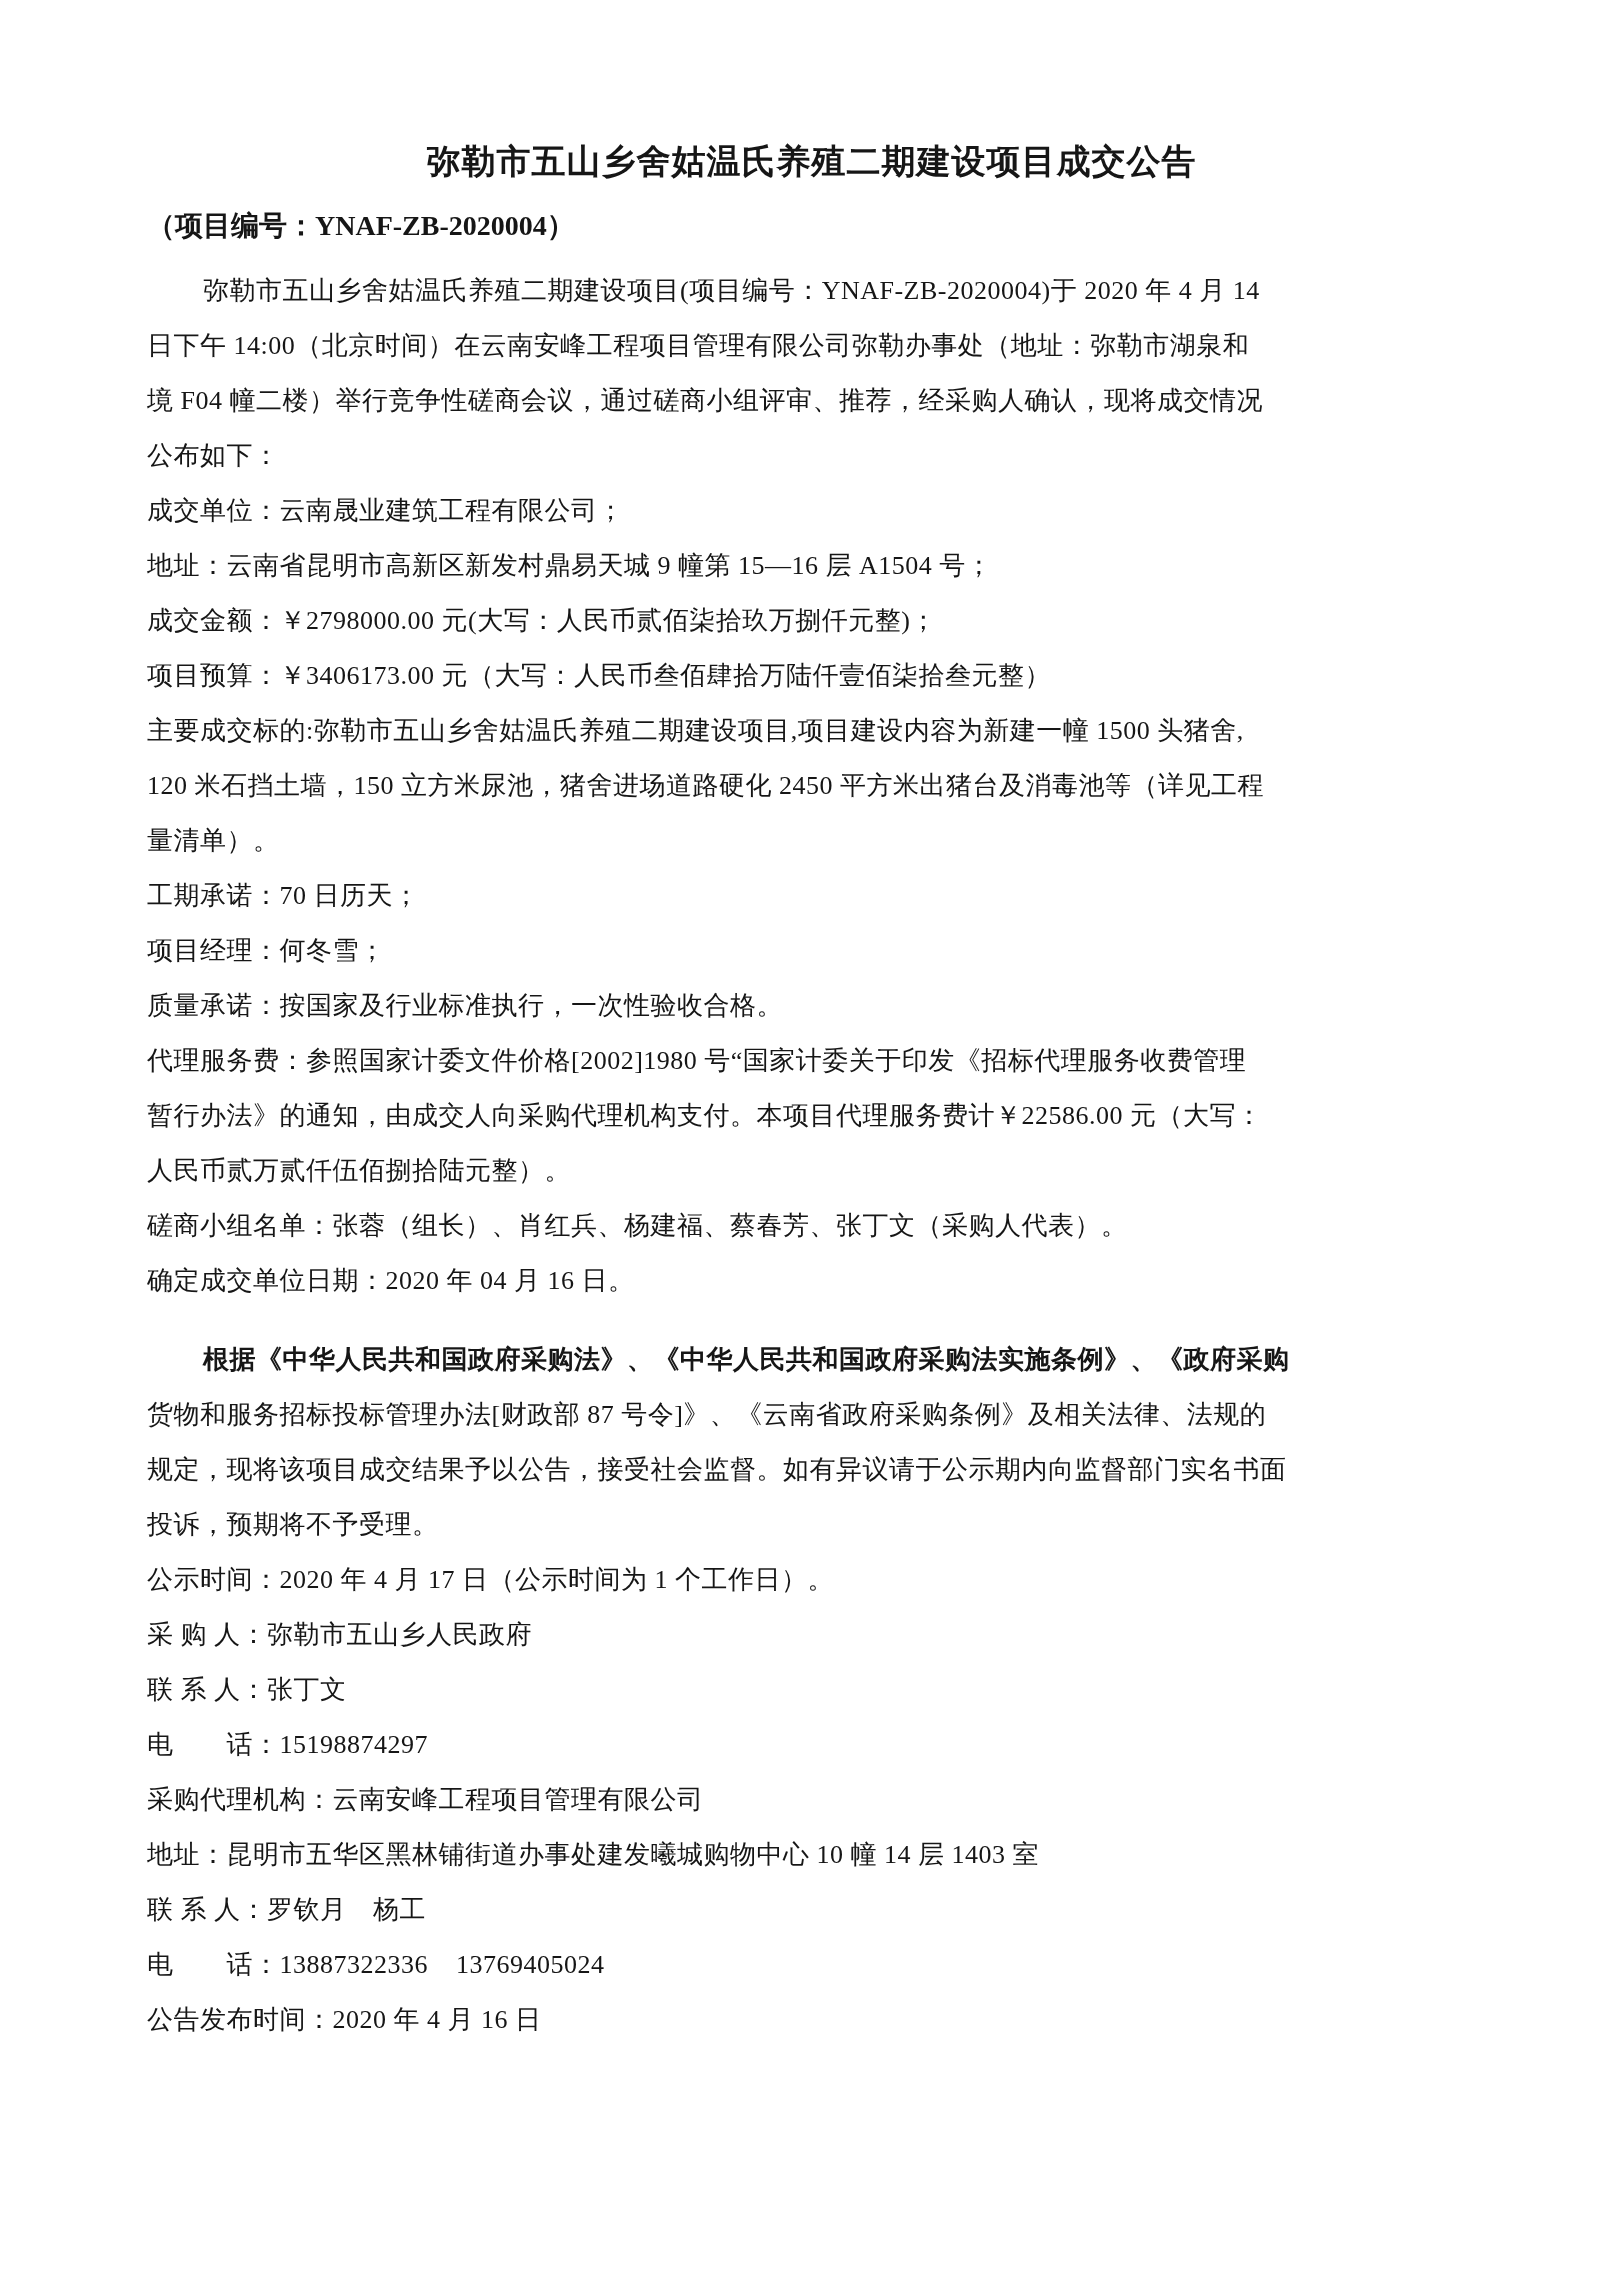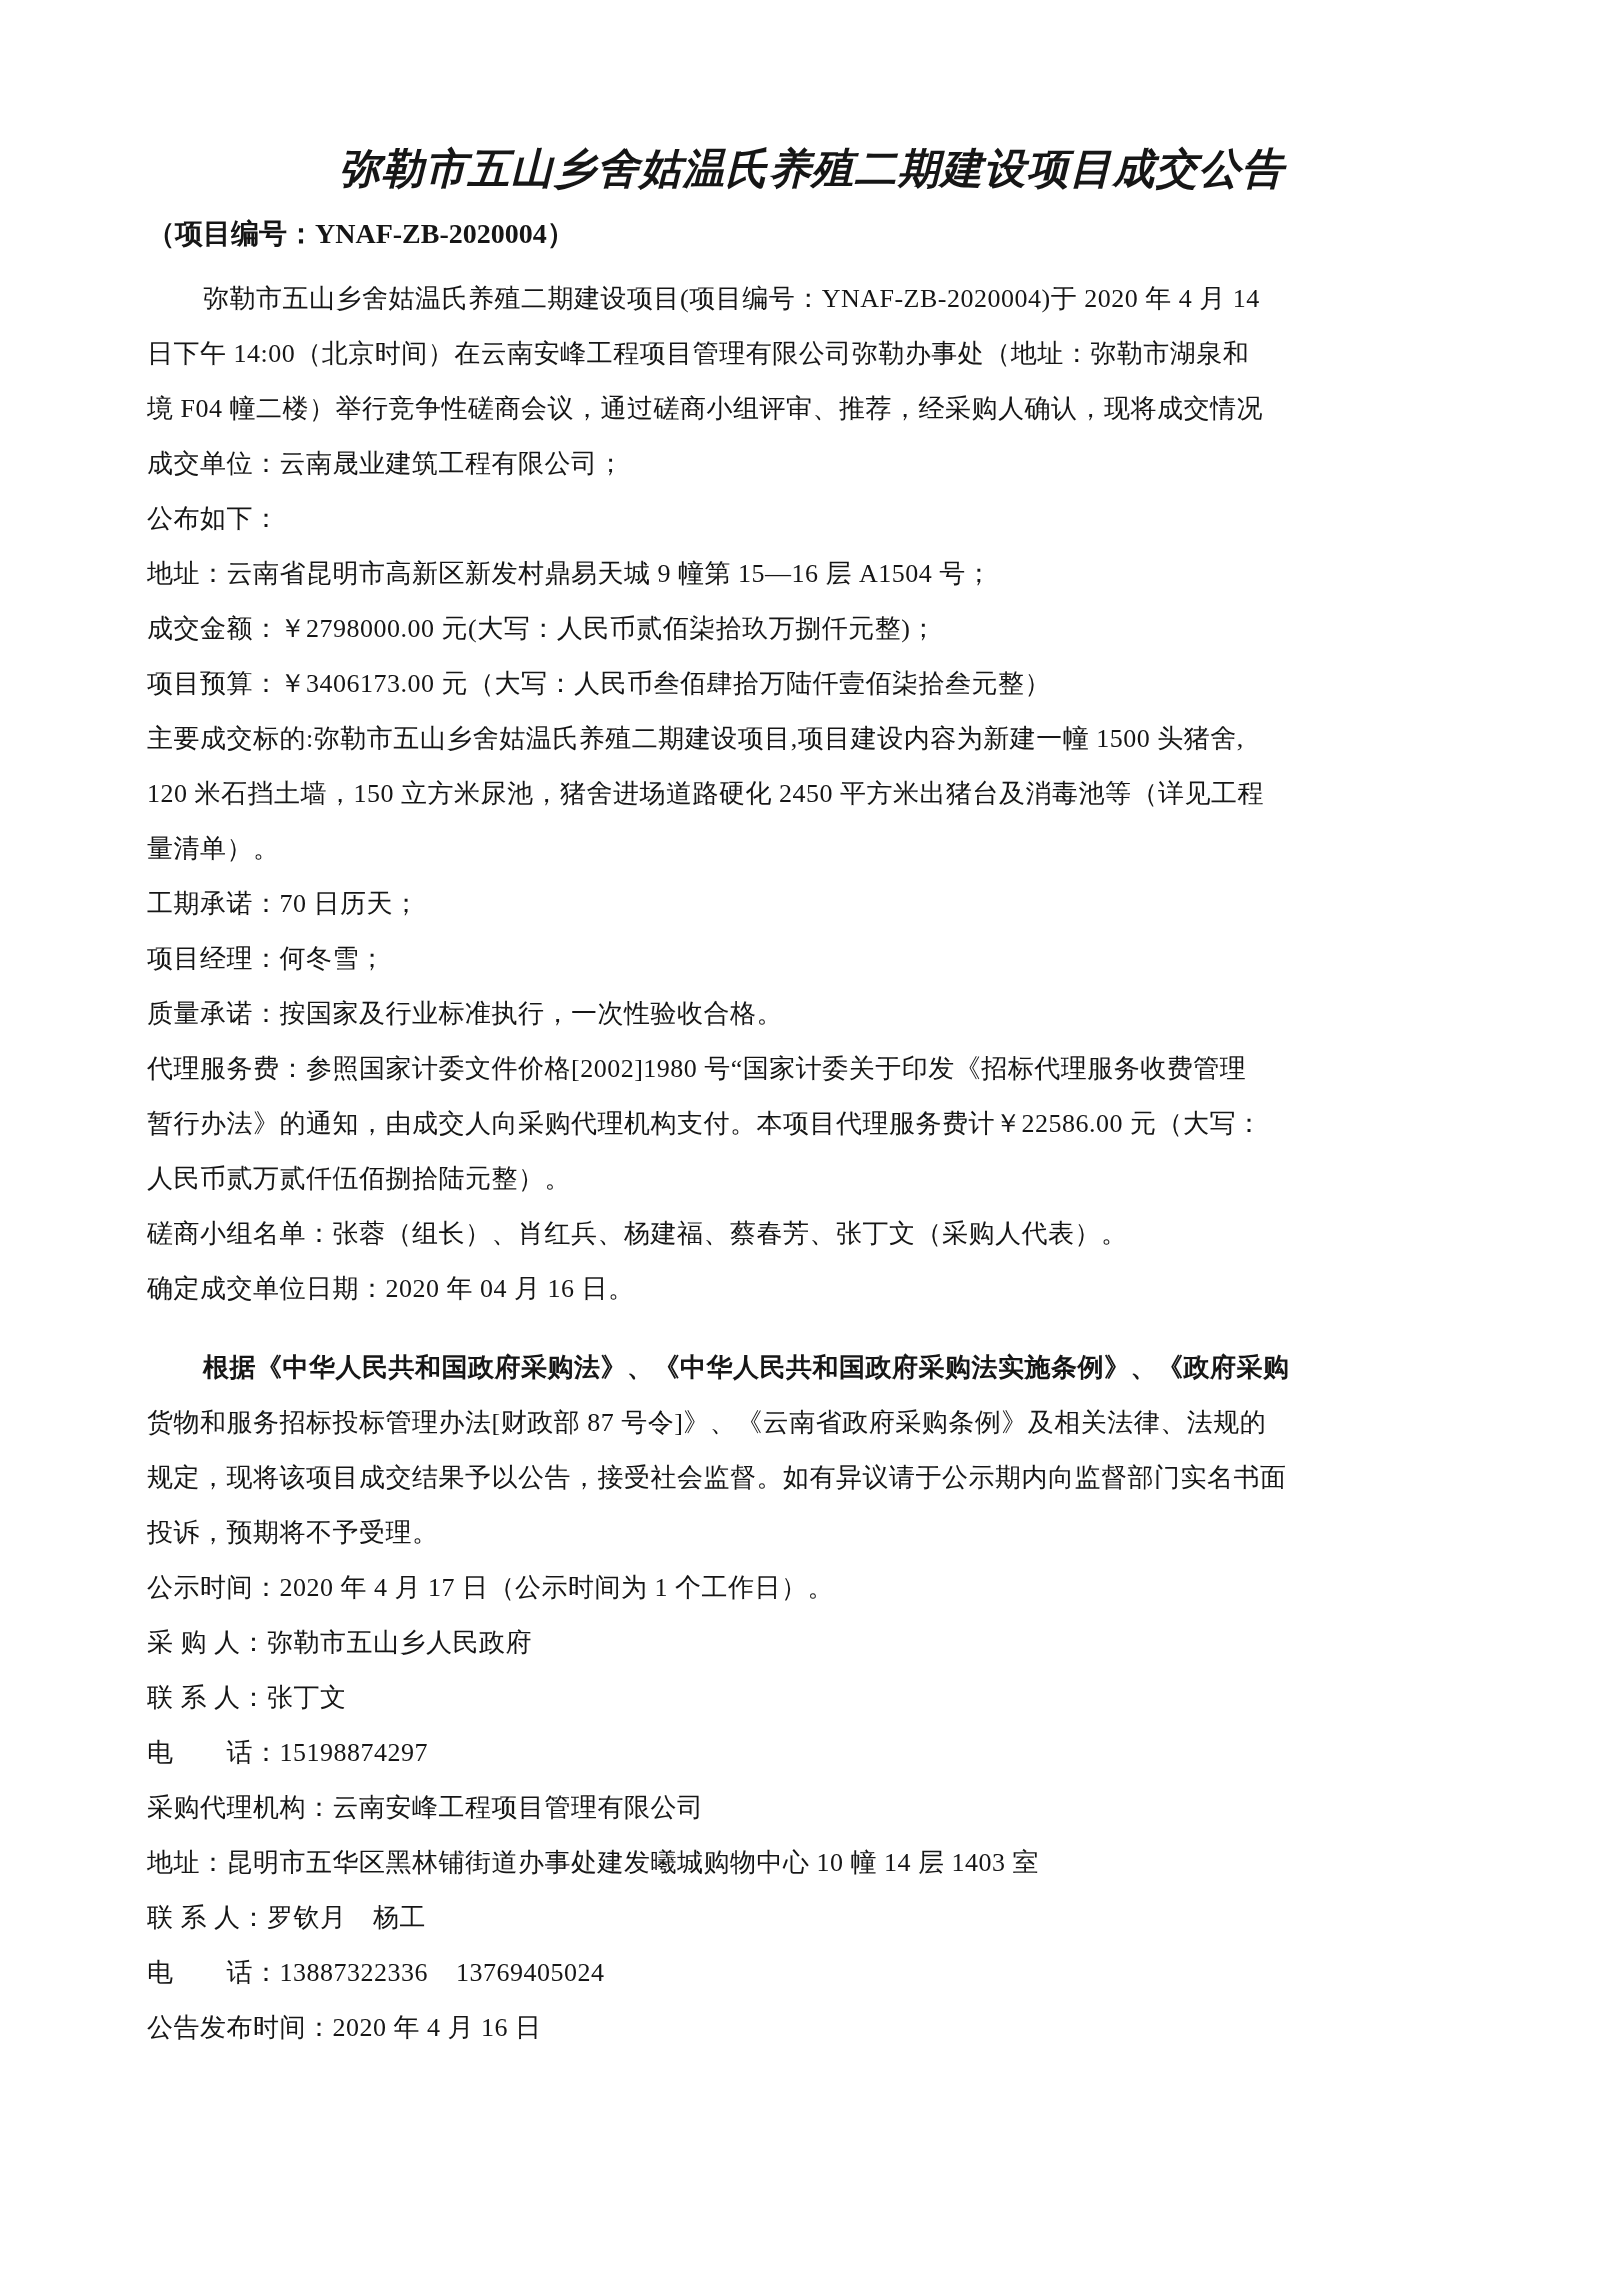--- a/index.html
+++ b/index.html
@@ -13,27 +13,26 @@
     height: 2293px;
     margin: 0 auto;
     background: #ffffff;
     box-sizing: border-box;
     padding: 142px 145px 0 147px;
     font-family: "Liberation Serif", "DejaVu Serif", serif;
     color: #161616;
     overflow: hidden;
   }
   .doc-title {
-    margin: 8px;
-    font-size: 42px;
+    margin: 0;
+    font-size: 34px;
     line-height: 39px;
     font-weight: bold;
     text-align: center;
     letter-spacing: 1px;
-    font-style: italic;
   }
   .doc-subtitle {
     margin: 27.4px 0 0 0;
     font-size: 28px;
     line-height: 35px;
     font-weight: bold;
   }
   .doc-body {
     margin-top: 19.6px;
     font-size: 26px;
@@ -54,22 +53,22 @@
 </head>
 <body>
 
 <div class="page">
   <h1 class="doc-title">弥勒市五山乡舍姑温氏养殖二期建设项目成交公告</h1>
   <h2 class="doc-subtitle">（项目编号：YNAF-ZB-2020004）</h2>
   <div class="doc-body">
       <div class="line indent">弥勒市五山乡舍姑温氏养殖二期建设项目(项目编号：YNAF-ZB-2020004)于 2020 年 4 月 14</div>
       <div class="line">日下午 14:00（北京时间）在云南安峰工程项目管理有限公司弥勒办事处（地址：弥勒市湖泉和</div>
       <div class="line">境 F04 幢二楼）举行竞争性磋商会议，通过磋商小组评审、推荐，经采购人确认，现将成交情况</div>
+      <div class="line">公布如下：</div>
       <div class="line">成交单位：云南晟业建筑工程有限公司；</div>
-      <div class="line">公布如下：</div>
       <div class="line">地址：云南省昆明市高新区新发村鼎易天城 9 幢第 15—16 层 A1504 号；</div>
       <div class="line">成交金额：￥2798000.00 元(大写：人民币贰佰柒拾玖万捌仟元整)；</div>
       <div class="line">项目预算：￥3406173.00 元（大写：人民币叁佰肆拾万陆仟壹佰柒拾叁元整）</div>
       <div class="line">主要成交标的:弥勒市五山乡舍姑温氏养殖二期建设项目,项目建设内容为新建一幢 1500 头猪舍,</div>
       <div class="line">120 米石挡土墙，150 立方米尿池，猪舍进场道路硬化 2450 平方米出猪台及消毒池等（详见工程</div>
       <div class="line">量清单）。</div>
       <div class="line">工期承诺：70 日历天；</div>
       <div class="line">项目经理：何冬雪；</div>
       <div class="line">质量承诺：按国家及行业标准执行，一次性验收合格。</div>
       <div class="line">代理服务费：参照国家计委文件价格[2002]1980 号“国家计委关于印发《招标代理服务收费管理</div>

